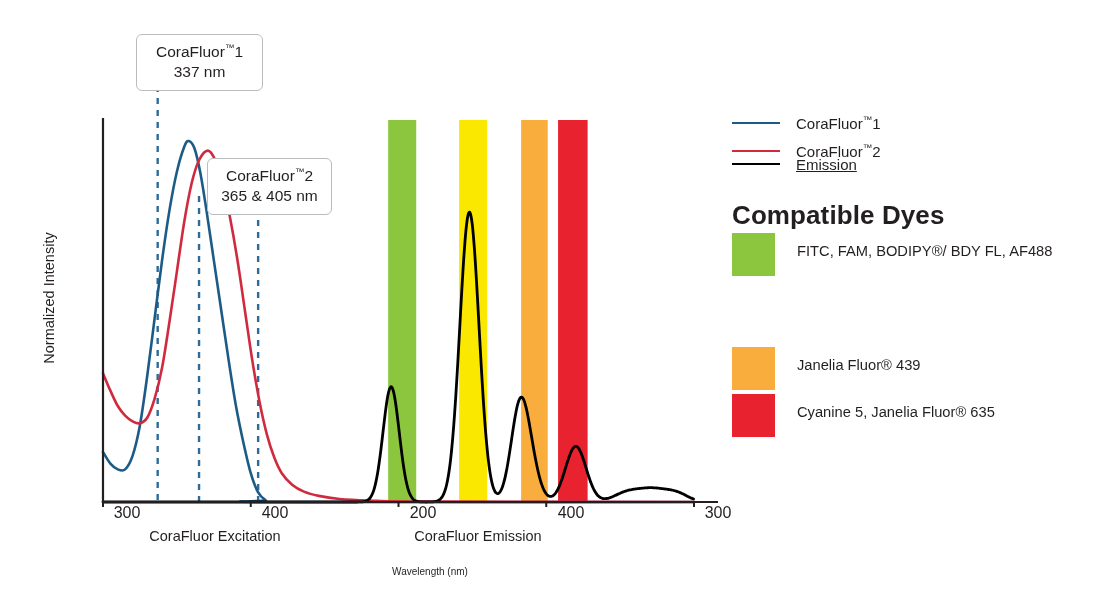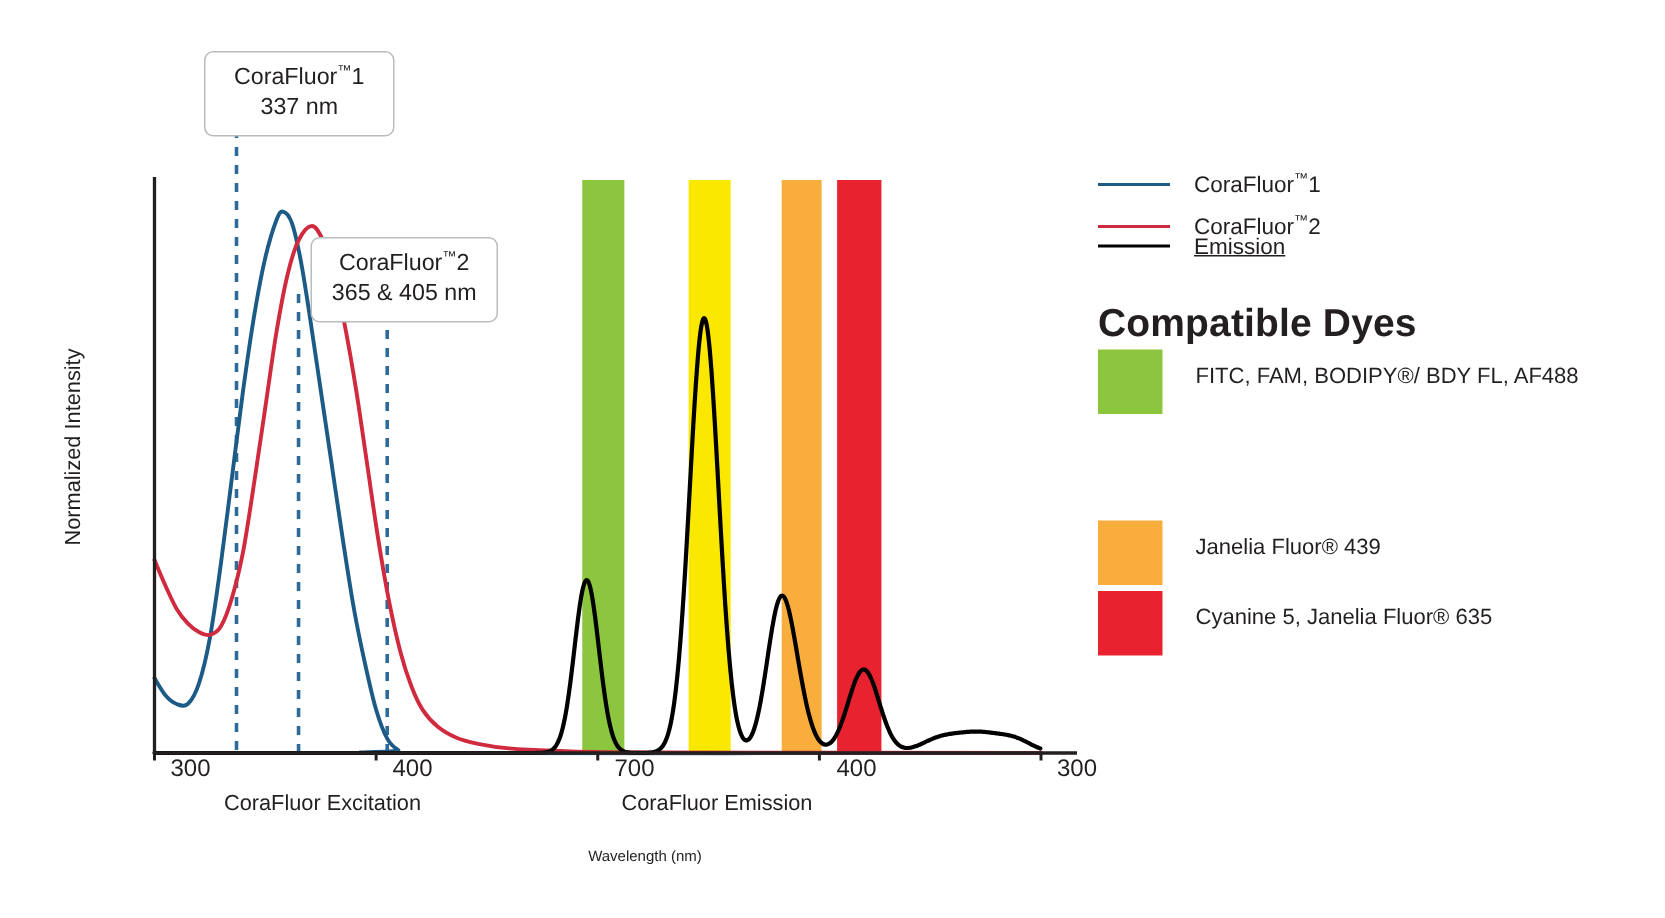--- a/index.html
+++ b/index.html
@@ -98,21 +98,21 @@
         <line x1="103" y1="502" x2="718" y2="502" stroke="#231f20" stroke-width="2.2"></line>
         <line x1="103" y1="502" x2="103" y2="507" stroke="#231f20" stroke-width="2"></line>
         <line x1="250.75" y1="502" x2="250.75" y2="507" stroke="#231f20" stroke-width="2"></line>
         <line x1="398.5" y1="502" x2="398.5" y2="507" stroke="#231f20" stroke-width="2"></line>
         <line x1="546.25" y1="502" x2="546.25" y2="507" stroke="#231f20" stroke-width="2"></line>
         <line x1="694" y1="502" x2="694" y2="507" stroke="#231f20" stroke-width="2"></line>
       </svg>
 
     <div class="axis-tick" style="left:83px;top:504px;width:40px;">300</div>
     <div class="axis-tick" style="left:231px;top:504px;width:40px;">400</div>
-    <div class="axis-tick" style="left:379px;top:504px;width:40px;">700</div>
+    <div class="axis-tick" style="left:379px;top:504px;width:40px;">200</div>
     <div class="axis-tick" style="left:527px;top:504px;width:40px;">400</div>
     <div class="axis-tick" style="left:674px;top:504px;width:40px;">300</div>
 
     <div class="axis-sub" style="left:378px;top:528px;width:200px;">CoraFluor Emission</div>
     <div class="axis-sub" style="left:65px;top:528px;width:300px;">CoraFluor Excitation</div>
 
     <div id="x-axis-title">Wavelength (nm)</div>
     <div id="y-axis-title">Normalized Intensity</div>
 
     <div class="callout" id="callout-cf1">

